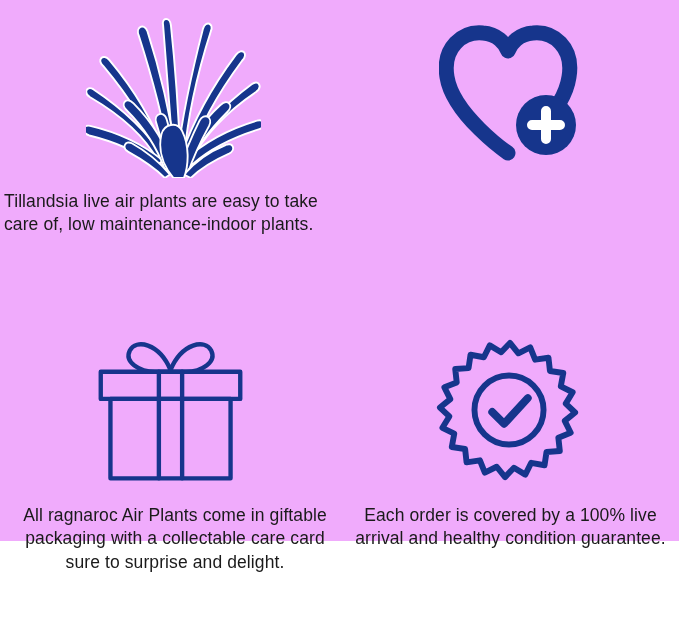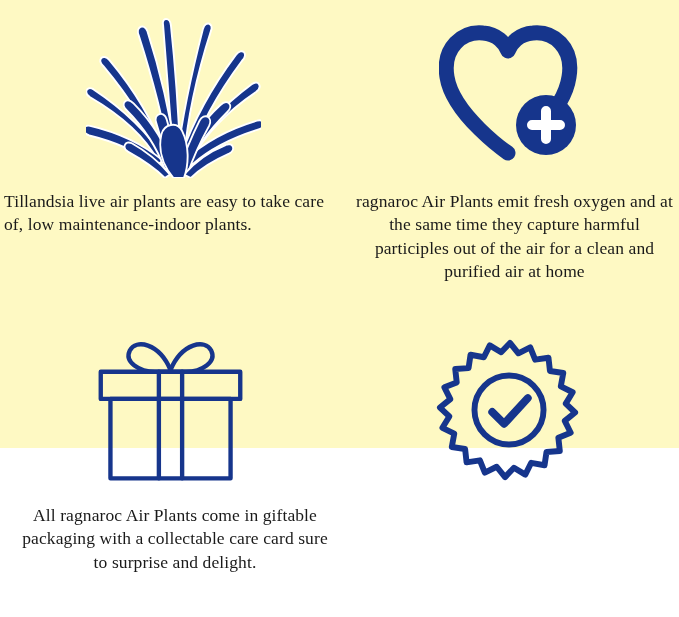--- a/index.html
+++ b/index.html
@@ -6,26 +6,25 @@
 
   html, body {
     width: 679px;
     height: 617px;
     background: #ffffff;
     font-family: "Liberation Sans", sans-serif;
   }
 
   #feature-grid {
     width: 679px;
-    height: 448px;
+    height: 541px;
     display: grid;
     grid-template-columns: 340px 339px;
     grid-template-rows: 309px 308px;
-    background: #fef9c3;
-    font-family: Liberation Serif, serif;
+    background: #f0abfc;
   }
 
   .feature-cell {
     display: flex;
     flex-direction: column;
     align-items: center;
     overflow: hidden;
   }
 
   
@@ -114,21 +113,20 @@
   </div>
 
   <div class="feature-cell cell-oxygen">
     <div class="icon-well">
       <svg viewBox="0 0 150 140" aria-hidden="true">
         <path d="M69 128 C69 128 14 90 8 52 C3 22 24 6 44 8 C58 9 66 18 69 26 C72 18 80 9 94 8 C114 6 135 22 130 52 C127 72 113 90 100 103" fill="none" stroke="#16358c" stroke-width="15" stroke-linecap="round" stroke-linejoin="round"></path>
         <circle cx="107" cy="100" r="30" fill="#16358c"></circle>
         <path d="M107 86 L107 114 M93 100 L121 100" fill="none" stroke="#ffffff" stroke-width="10" stroke-linecap="round"></path>
       </svg>
     </div>
-    <div class="caption">ragnaroc Air Plants emit fresh oxygen and at the same time they capture harmful participles out of the air for a clean and purified air at home</div>
   </div>
 
   <div class="feature-cell cell-gift">
     <div class="icon-well">
       <svg viewBox="0 0 180 160" aria-hidden="true">
         <g fill="none" stroke="#16358c" stroke-width="4.5" stroke-linejoin="round" stroke-linecap="round">
 
           <path d="M90 38 C78 10 54 6 48 18 C42 30 58 40 74 40 L90 40"></path>
 
           <path d="M90 38 C102 10 126 6 132 18 C138 30 122 40 106 40 L90 40"></path>
@@ -152,15 +150,16 @@
     <div class="icon-well">
       <svg viewBox="0 0 150 150" aria-hidden="true">
 
         <polygon points="75,6 83.5,16.5 95.5,10.5 100.5,23 114,21 115.5,34.5 129,36.5 126.5,50 138.5,56 131.5,67.5 141,76.5 130.5,85 136.5,97 124,102 125.5,115.5 112,116.5 110,130 96.5,127.5 90.5,139.5 79,132.5 70,142 61.5,131.5 49.5,137.5 44.5,125 31,127 29.5,113.5 16,111.5 18.5,98 6.5,92 13.5,80.5 4,71.5 14.5,63 8.5,51 21,46 19.5,32.5 33,31.5 35,18 48.5,20.5 54.5,8.5 66,15.5" fill="none" stroke="#16358c" stroke-width="6" stroke-linejoin="round"></polygon>
 
         <circle cx="74" cy="74" r="35" fill="none" stroke="#16358c" stroke-width="6"></circle>
 
         <path d="M57 76 L69 88 L93 62" fill="none" stroke="#16358c" stroke-width="8" stroke-linecap="round" stroke-linejoin="round"></path>
       </svg>
     </div>
+    <div class="caption">Each order is covered by a 100% live arrival and healthy condition guarantee.</div>
   </div>
 
 </div>
 
 </body></html>

